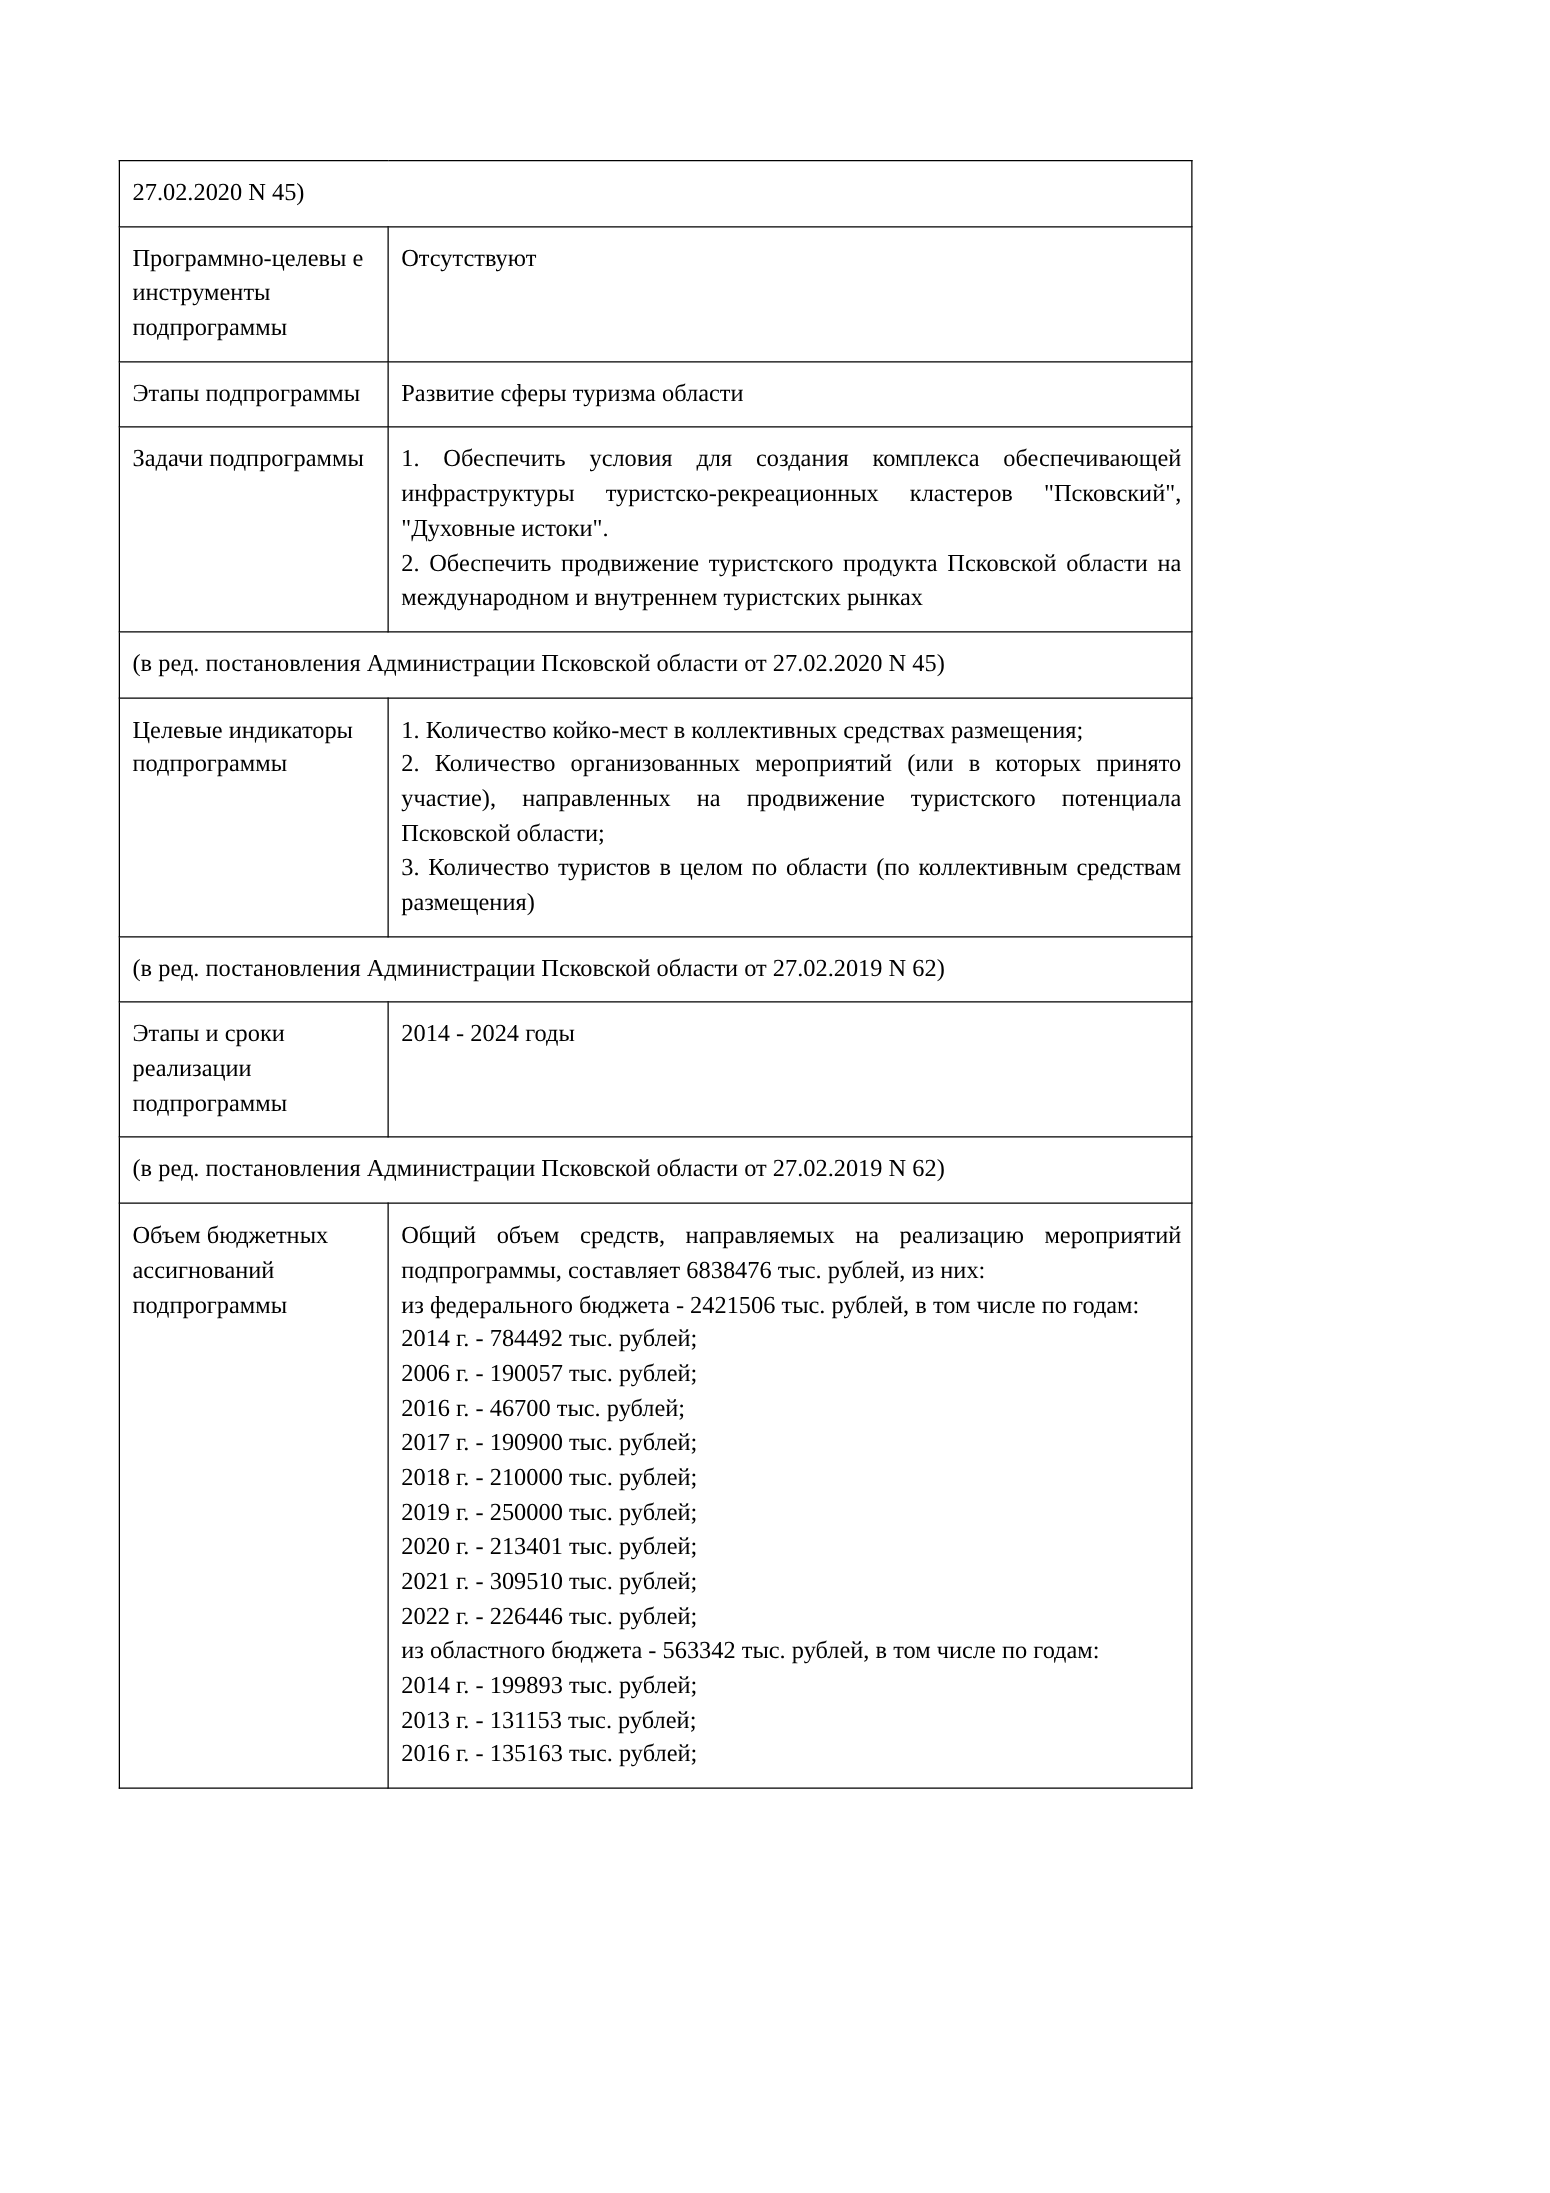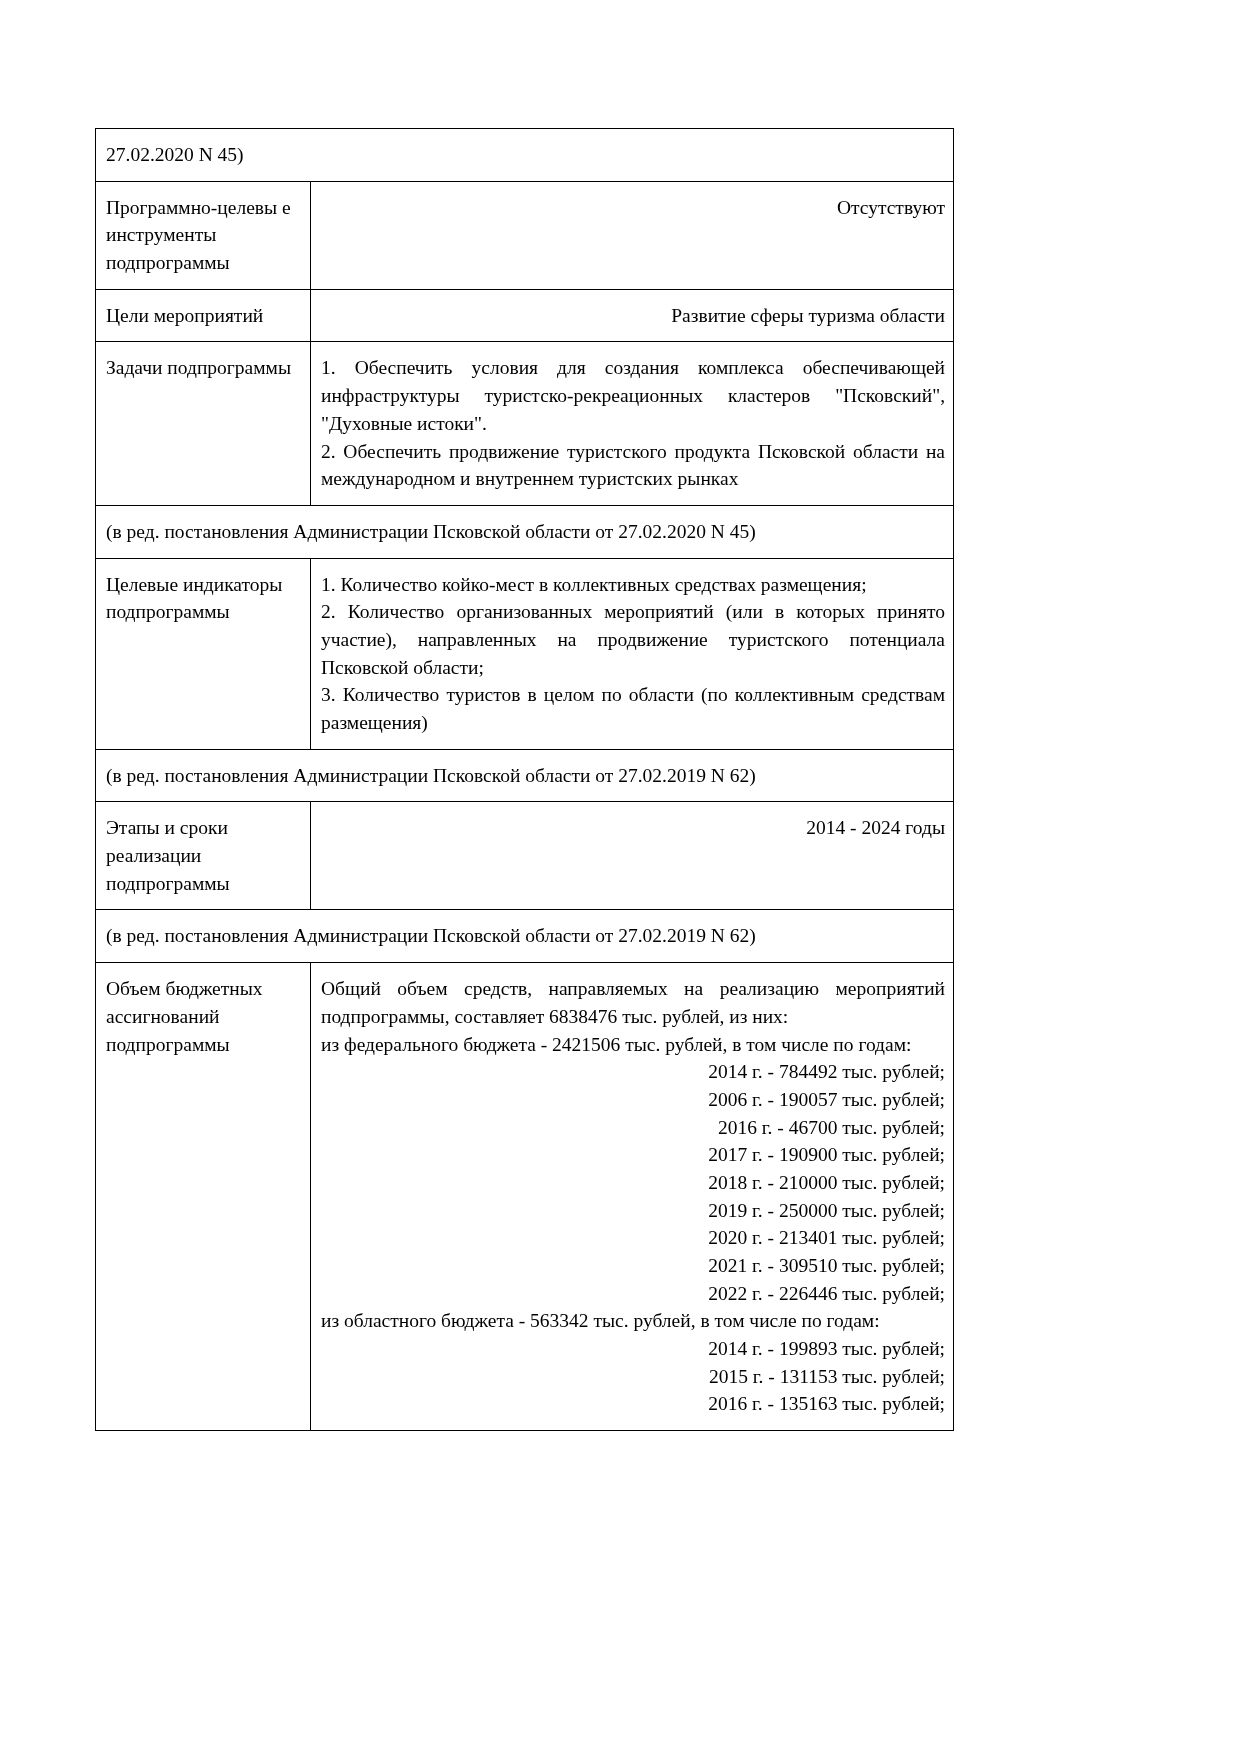--- a/index.html
+++ b/index.html
@@ -47,21 +47,21 @@
   }
   .cell-value p,
   .cell-label p {
     margin: 0;
   }
   .cell-value p.just {
     text-align: justify;
     text-align-last: left;
   }
   .cell-value p.left {
-    text-align: right;
+    text-align: left;
   }
   .note-row td {
     text-align: left;
     padding: 13px 8px 13px 10px;
   }
   .top-row td {
     padding-top: 13px;
     padding-bottom: 13px;
   }
   .spacer-line {
@@ -92,21 +92,21 @@
           <p>Программно-целевы е инструменты подпрограммы</p>
         </td>
         <td class="cell-value">
           <p class="left">Отсутствуют</p>
           <span class="spacer-line"></span>
         </td>
       </tr>
 
       <tr>
         <td class="cell-label">
-          <p>Цели мероприятий</p>
+          <p>Этапы подпрограммы</p>
         </td>
         <td class="cell-value">
           <p class="left">Развитие сферы туризма области</p>
         </td>
       </tr>
 
       <tr>
         <td class="cell-label">
           <p>Задачи подпрограммы</p>
         </td>
@@ -161,21 +161,21 @@
           <p class="left">2006 г. - 190057 тыс. рублей;</p>
           <p class="left">2016 г. - 46700 тыс. рублей;</p>
           <p class="left">2017 г. - 190900 тыс. рублей;</p>
           <p class="left">2018 г. - 210000 тыс. рублей;</p>
           <p class="left">2019 г. - 250000 тыс. рублей;</p>
           <p class="left">2020 г. - 213401 тыс. рублей;</p>
           <p class="left">2021 г. - 309510 тыс. рублей;</p>
           <p class="left">2022 г. - 226446 тыс. рублей;</p>
           <p class="just">из областного бюджета - 563342 тыс. рублей, в том числе по годам:</p>
           <p class="left">2014 г. - 199893 тыс. рублей;</p>
-          <p class="left">2015 г. - 131153 тыс. рублей;</p>
+          <p class="left">2013 г. - 131153 тыс. рублей;</p>
           <p class="left">2016 г. - 135163 тыс. рублей;</p>
         </td>
       </tr>
 
     </tbody>
   </table>
 
 </div>
 
 </body></html>

